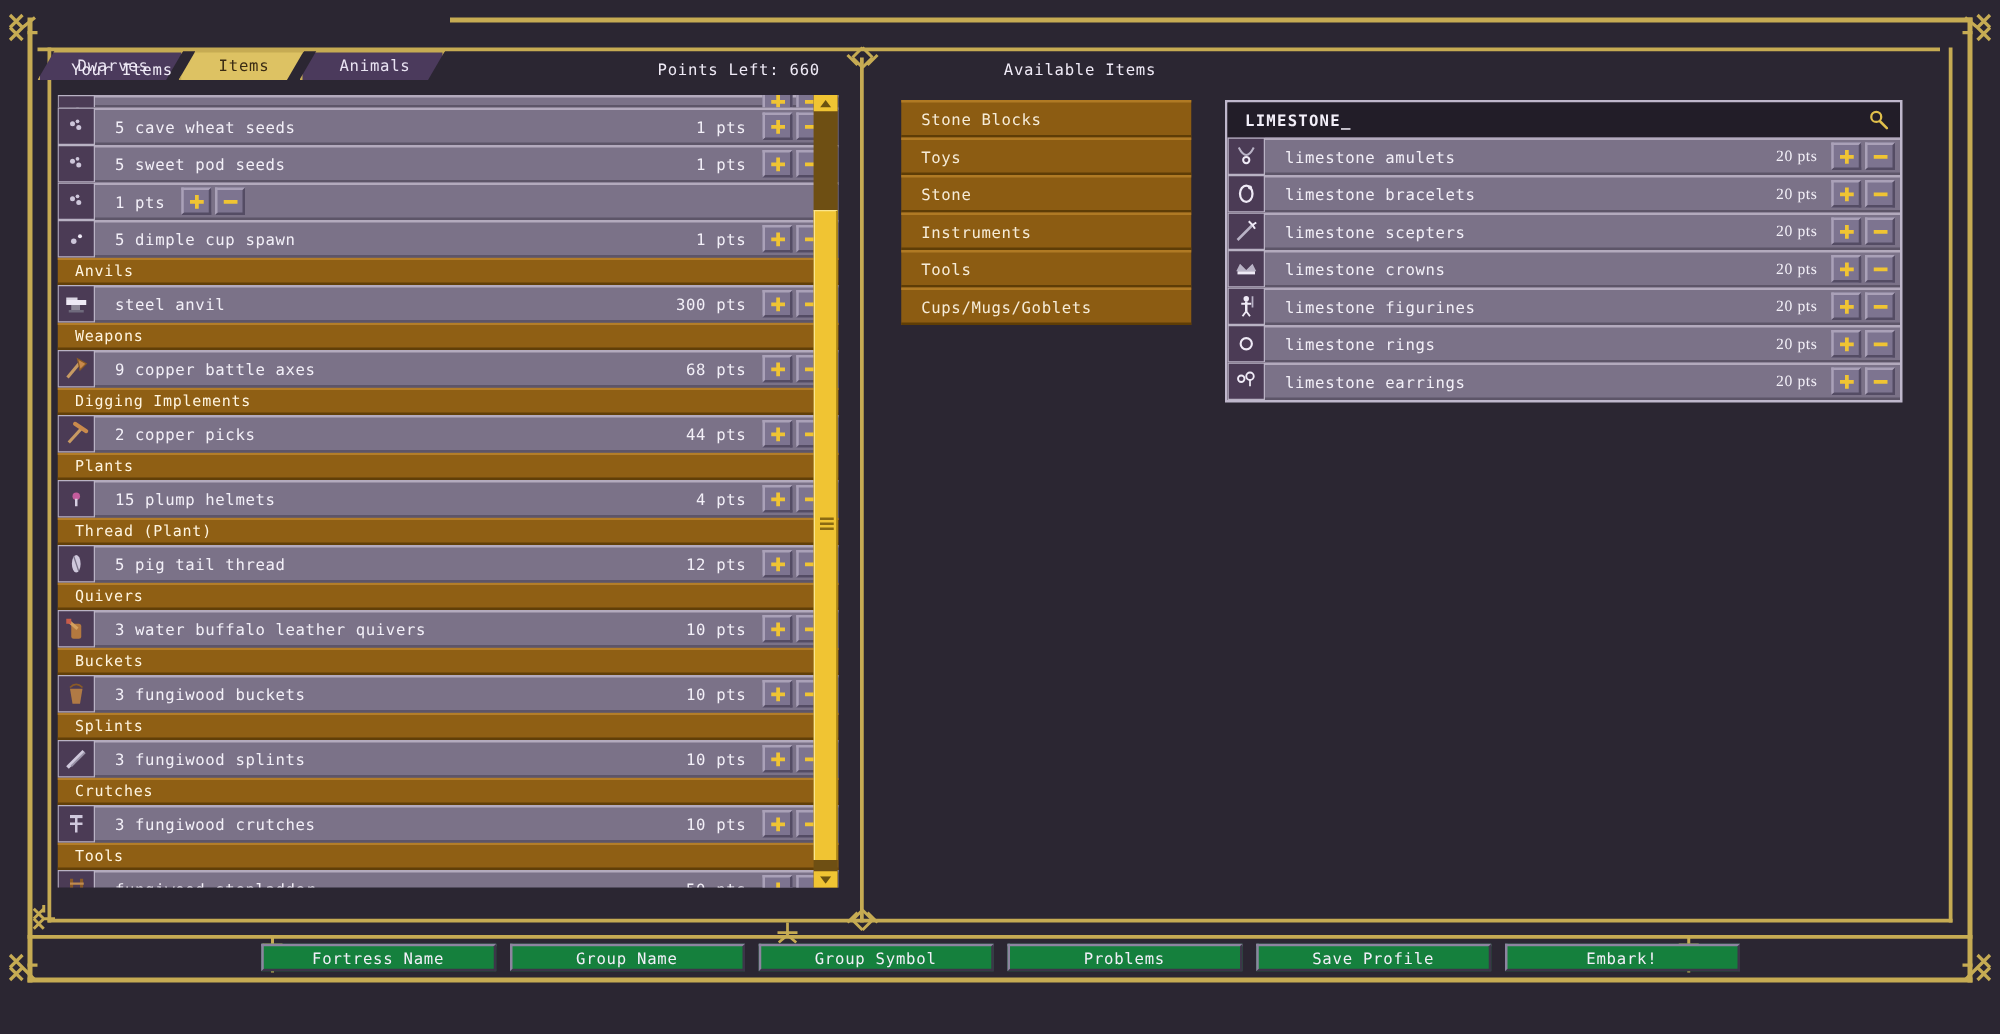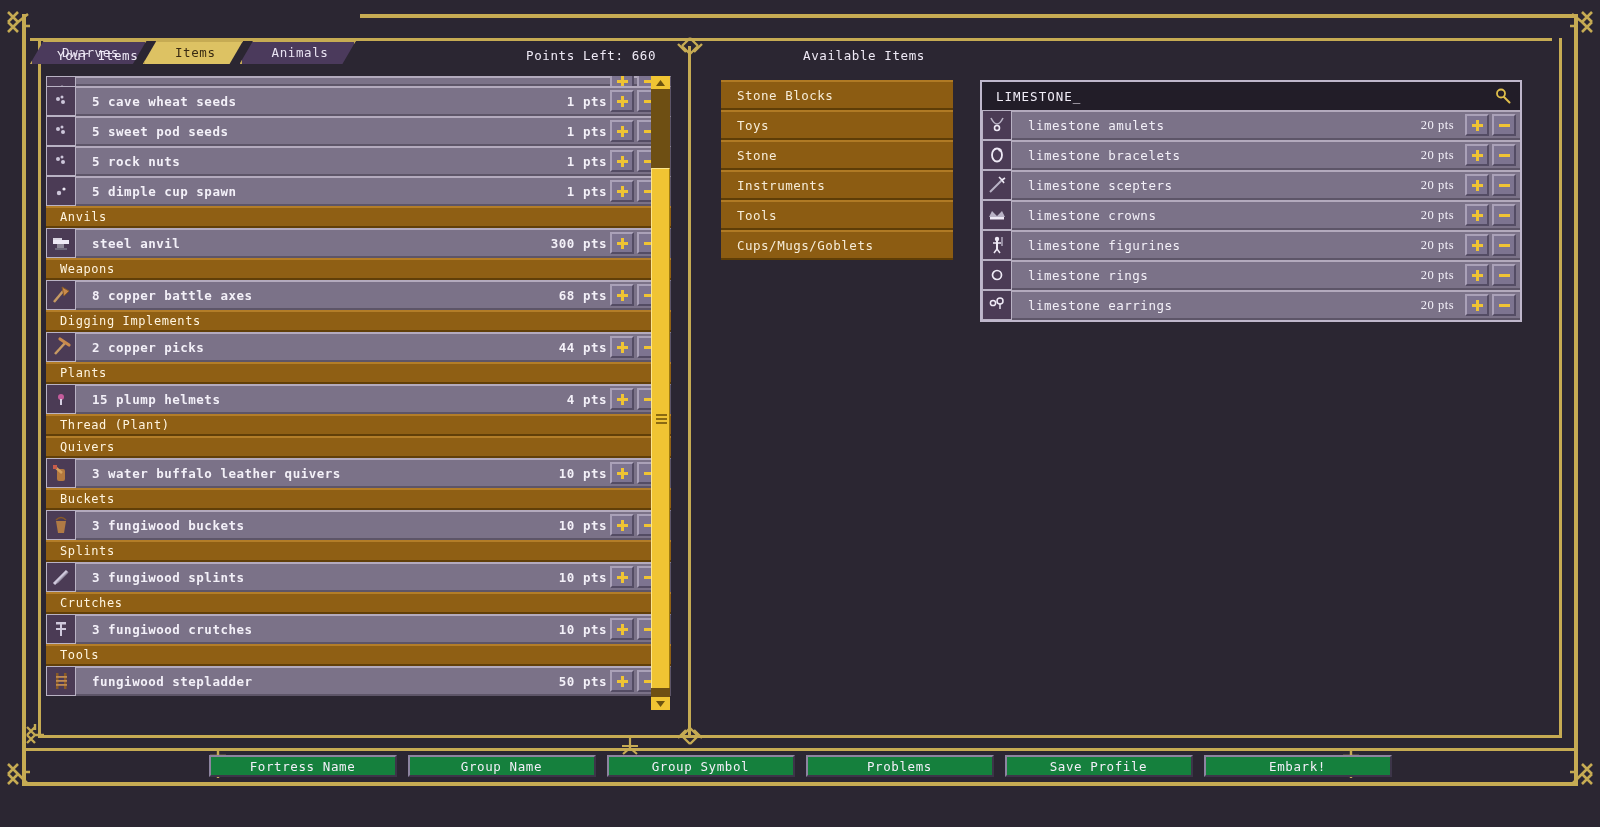--- a/index.html
+++ b/index.html
@@ -45,24 +45,23 @@
     background:#4b3b55; border:1px solid #b9b2c4;
     display:flex; align-items:center; justify-content:center;
     font-size:13px; color:#d8d2e2; overflow:hidden;
   }
   .row .body{
     flex:1; display:flex; align-items:center;
     background:#7b7288;
     border-top:2px solid #b3aabd; border-bottom:2px solid #5d5568;
     border-right:2px solid #5d5568;
     padding:0 8px 0 16px;
-    font-weight:bold;
   }
   .row .nm{ flex:1; font-size:12.5px; letter-spacing:.5px; color:#f3f0f8; white-space:nowrap; }
-  .row .pts{ font-size:12.5px; letter-spacing:.5px; color:#f3f0f8; }
+  .row .pts{ font-size:12.5px; letter-spacing:.5px; color:#f3f0f8; margin-right:10px; }
   .btn-pm{
     width:24px; height:22px; margin-left:3px;
     background:#7d7490; border-top:2px solid #aaa1b8; border-left:2px solid #aaa1b8;
     border-right:2px solid #544c64; border-bottom:2px solid #544c64;
     display:flex; align-items:center; justify-content:center; cursor:pointer;
   }
   .btn-pm svg{ display:block; }
   .cat{
     height:22px; background:#8f5f14;
     border-top:2px solid #b37d28; border-bottom:2px solid #613f08;
@@ -92,21 +91,21 @@
   }
   .cat-item.sel{ background:#c08b0e; border:2px solid #e8c24c; color:#fff6dd; position:relative; }
   .cat-item.sel .corner{ position:absolute; width:7px; height:7px; }
   .cat-item.sel .corner svg{ display:block; }
 
   
   #avail{ position:absolute; left:980px; top:80px; width:542px;
           border:2px solid #bfb7cc; background:#2b2632; }
   #searchbar{ height:28px; background:#221d28; display:flex; align-items:center;
               padding:0 6px 0 14px; }
-  #searchbar .q{ flex:1; font-size:12.5px; letter-spacing:1px; color:#f2eef8; }
+  #searchbar .q{ flex:1; font-size:12.5px; letter-spacing:1px; color:#f2eef8;font-weight:bold; }
   .arow{ display:flex; align-items:stretch; height:30px; }
   .arow .ico{ width:30px; min-width:30px; background:#4b3b55; border:1px solid #b9b2c4;
      display:flex;align-items:center;justify-content:center; }
   .arow .body{ flex:1; display:flex; align-items:center; background:#7b7288;
      border-top:2px solid #b3aabd; border-bottom:2px solid #5d5568; padding:0 4px 0 16px; }
   .arow .nm{ flex:1; font-size:12.5px; letter-spacing:.5px; color:#f3f0f8; }
   .arow .pts{ font-size:12.5px; letter-spacing:.5px; color:#f3f0f8; margin-right:8px;font-family:Liberation Serif, serif; }
 
   
   #bottombar{ position:absolute; left:0; top:752px; width:1600px; height:28px;
@@ -300,21 +299,20 @@
     </div>
     <div class="row">
       <div class="ico">
         <svg width="22" height="22" viewBox="0 0 22 22">
           <circle cx="8" cy="9" r="2" fill="#cdc6da"></circle>
           <circle cx="13" cy="12" r="2" fill="#cdc6da"></circle>
           <circle cx="12" cy="7" r="1.5" fill="#cdc6da"></circle>
         </svg>
       </div>
       <div class="body">
-        <span class="nm">5 rock nuts</span>
         <span class="pts">1 pts</span>
         <span class="btn-pm">
           <svg width="13" height="13" viewBox="0 0 13 13">
             <rect x="5" y="1" width="3" height="11" fill="#f0c433"></rect>
             <rect x="1" y="5" width="11" height="3" fill="#f0c433"></rect>
           </svg>
         </span>
         <span class="btn-pm">
           <svg width="13" height="13" viewBox="0 0 13 13">
             <rect x="1" y="5" width="11" height="3" fill="#f0c433"></rect>
@@ -377,21 +375,21 @@
       <span>Weapons</span>
     </div>
     <div class="row">
       <div class="ico">
         <svg width="22" height="22" viewBox="0 0 22 22">
           <path d="M4 18 L14 6" stroke="#c79a63" stroke-width="2.5"></path>
           <path d="M12 3 L19 7 L14 12 Z" fill="#c98a4c" stroke="#8a5a26"></path>
         </svg>
       </div>
       <div class="body">
-        <span class="nm">8 copper battle axes</span>
+        <span class="nm">9 copper battle axes</span>
         <span class="pts">68 pts</span>
         <span class="btn-pm">
           <svg width="13" height="13" viewBox="0 0 13 13">
             <rect x="5" y="1" width="3" height="11" fill="#f0c433"></rect>
             <rect x="1" y="5" width="11" height="3" fill="#f0c433"></rect>
           </svg>
         </span>
         <span class="btn-pm">
           <svg width="13" height="13" viewBox="0 0 13 13">
             <rect x="1" y="5" width="11" height="3" fill="#f0c433"></rect>
@@ -446,20 +444,43 @@
         </span>
         <span class="btn-pm">
           <svg width="13" height="13" viewBox="0 0 13 13">
             <rect x="1" y="5" width="11" height="3" fill="#f0c433"></rect>
           </svg>
         </span>
       </div>
     </div>
     <div class="cat">
       <span>Thread (Plant)</span>
+    </div>
+    <div class="row">
+      <div class="ico">
+        <svg width="22" height="22" viewBox="0 0 22 22">
+          <ellipse cx="11" cy="11" rx="3.5" ry="7" fill="#cfc8dc"></ellipse>
+          <path d="M9 5 L13 17" stroke="#7a7388" stroke-width="1"></path>
+        </svg>
+      </div>
+      <div class="body">
+        <span class="nm">5 pig tail thread</span>
+        <span class="pts">12 pts</span>
+        <span class="btn-pm">
+          <svg width="13" height="13" viewBox="0 0 13 13">
+            <rect x="5" y="1" width="3" height="11" fill="#f0c433"></rect>
+            <rect x="1" y="5" width="11" height="3" fill="#f0c433"></rect>
+          </svg>
+        </span>
+        <span class="btn-pm">
+          <svg width="13" height="13" viewBox="0 0 13 13">
+            <rect x="1" y="5" width="11" height="3" fill="#f0c433"></rect>
+          </svg>
+        </span>
+      </div>
     </div>
     <div class="cat">
       <span>Quivers</span>
     </div>
     <div class="row">
       <div class="ico">
         <svg width="22" height="22" viewBox="0 0 22 22">
           <rect x="7" y="7" width="8" height="12" rx="2" fill="#b4793f"></rect>
           <path d="M5 5 L12 11" stroke="#d4a05e" stroke-width="2.5"></path>
           <rect x="3" y="3" width="4" height="4" fill="#c85c4a"></rect>

